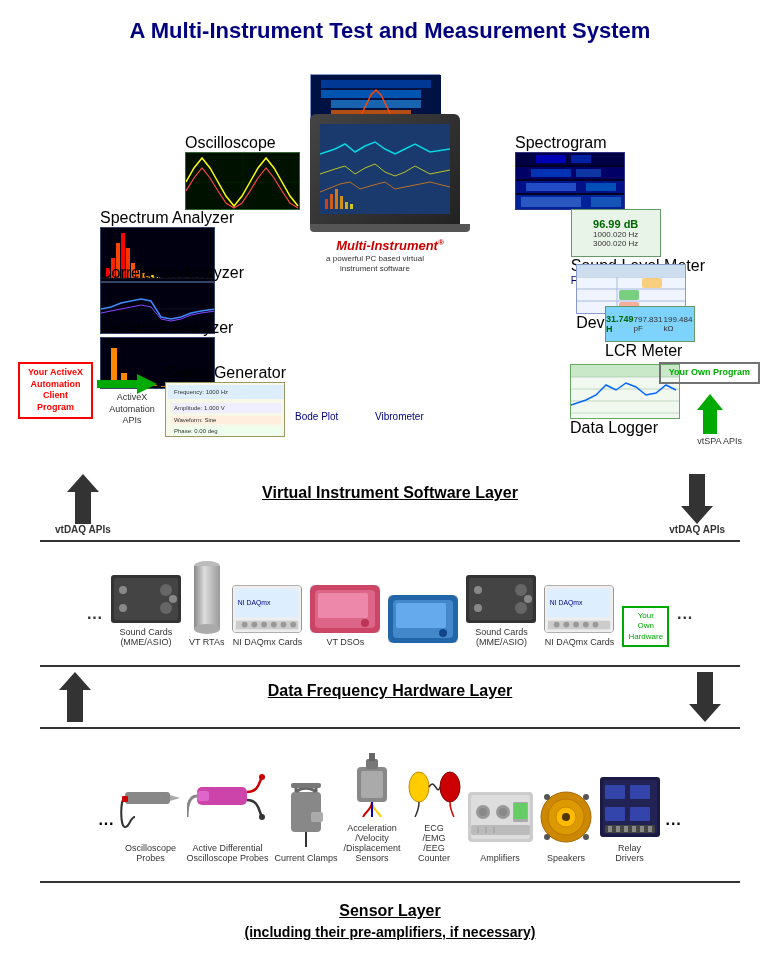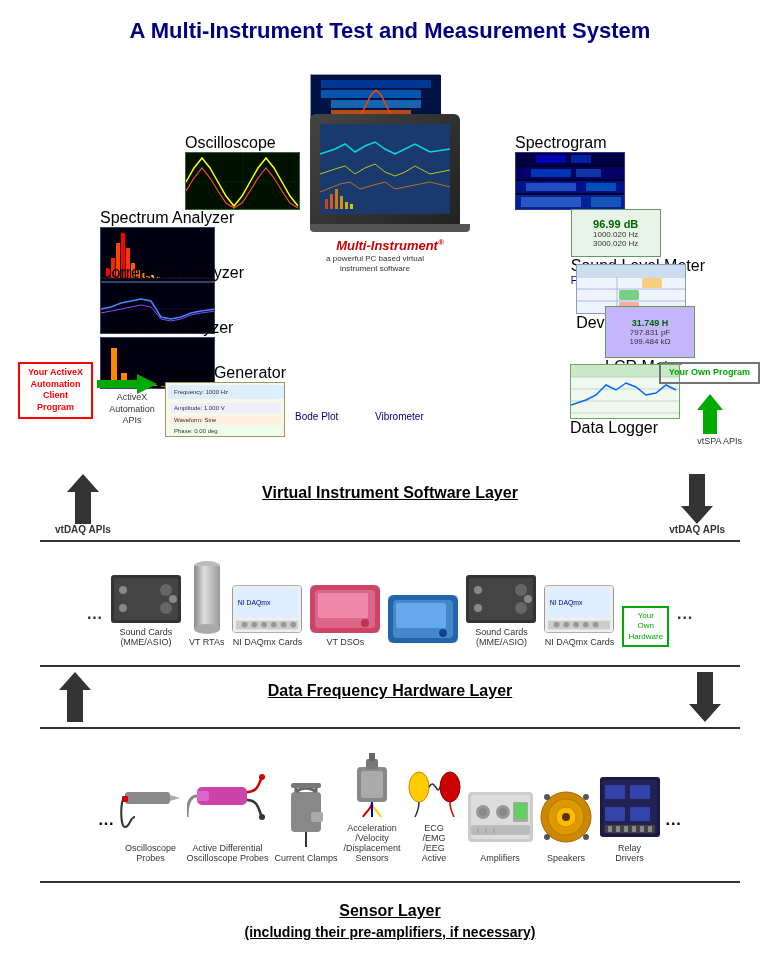--- a/index.html
+++ b/index.html
@@ -160,25 +160,24 @@
     }
 
     
     .lcr-box {
       position: absolute;
       top: 252px;
       right: 85px;
     }
     .lcr-screen {
       width: 90px;
-      height: 52px;
-      background: #c4b5fd;
+      height: 36px;
+      background: #7dd3fc;
       border: 1px solid #669966;
       display: flex;
-      flex-direction: column;
       align-items: center;
       justify-content: center;
     }
 
     
     .sig-gen-box {
       position: absolute;
       top: 310px;
       left: 165px;
     }
@@ -839,21 +838,21 @@
 
           <path d="M22,30 C28,20 30,40 33,30" stroke="#333" stroke-width="1.5" fill="none"></path>
 
           <path d="M12,45 C12,52 10,56 8,60" stroke="#333" stroke-width="1.5" fill="none"></path>
           <path d="M43,45 C43,52 45,56 47,60" stroke="#cc0000" stroke-width="1.5" fill="none"></path>
         </svg>
       </div>
       <span style="white-space:pre;text-align:center;font-size:9px;">ECG
 /EMG
 /EEG
-Active</span>
+Counter</span>
     </div>
 
     <div class="sensor-item">
       <div class="sensor-img">
         <svg width="65" height="60" viewBox="0 0 65 60">
           <rect x="0" y="5" width="65" height="50" fill="#ccc" rx="4"></rect>
           <rect x="3" y="8" width="59" height="44" fill="#ddd" rx="3"></rect>
 
           <circle cx="15" cy="25" r="7" fill="#999"></circle>
           <circle cx="15" cy="25" r="4" fill="#888"></circle>

